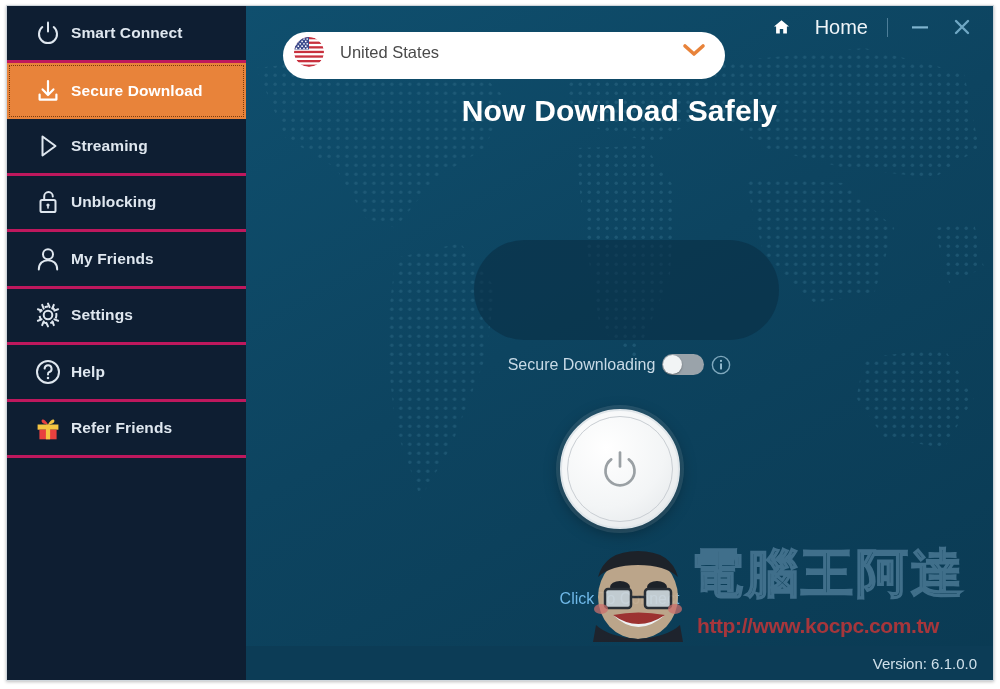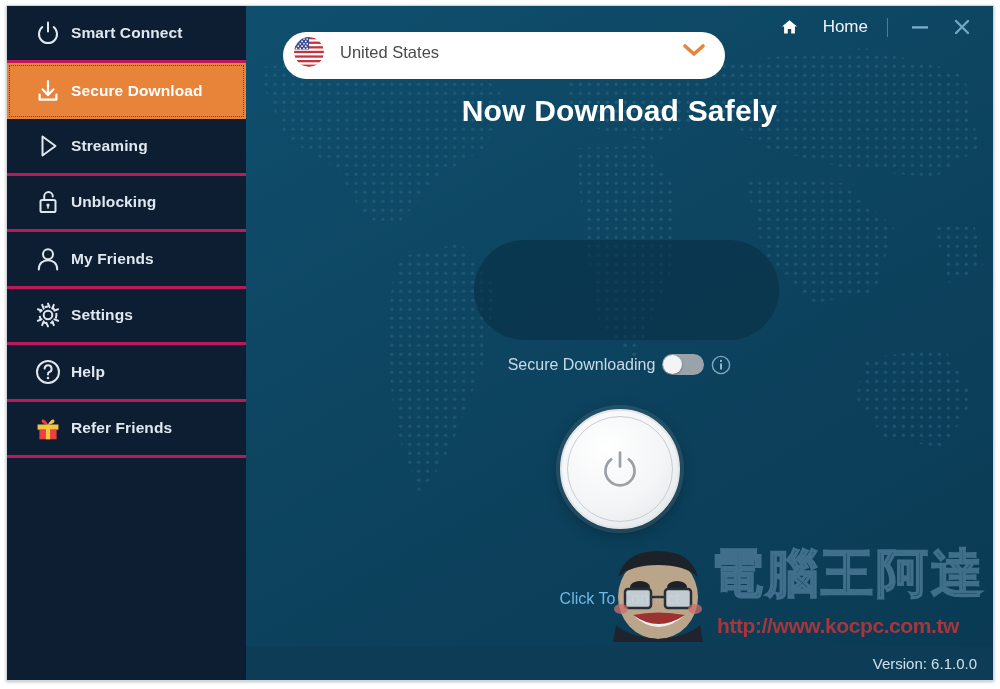--- a/index.html
+++ b/index.html
@@ -90,21 +90,21 @@
     justify-content: flex-end;
     padding-right: 16px;
     z-index: 5;
   }
   .home-btn {
     display: flex;
     align-items: center;
     gap: 25px;
     cursor: pointer;
     color: #eef4f8;
-    font-size: 17px;
+    font-size: 20px;
   }
   .tb-sep {
     width: 1px; height: 19px;
     background: #4d7e99;
     margin: 0 17px 0 19px;
   }
   .tb-btn {
     width: 30px; height: 26px;
     display: flex; align-items: center; justify-content: center;
     cursor: pointer;
@@ -240,21 +240,21 @@
   }
   .cta span {
     font-size: 16px;
     color: #6fb8e8;
     cursor: pointer;
   }
 
   
   .watermark {
     position: absolute;
-    right: 4px; bottom: 38px;
+    right: 24px; bottom: 38px;
     width: 390px; height: 95px;
     z-index: 5;
     pointer-events: none;
     opacity: 0.93;
     margin-top: 11px;
   }
   .wm-url {
     position: absolute;
     left: 118px; bottom: 4px;
     font-size: 21px;

